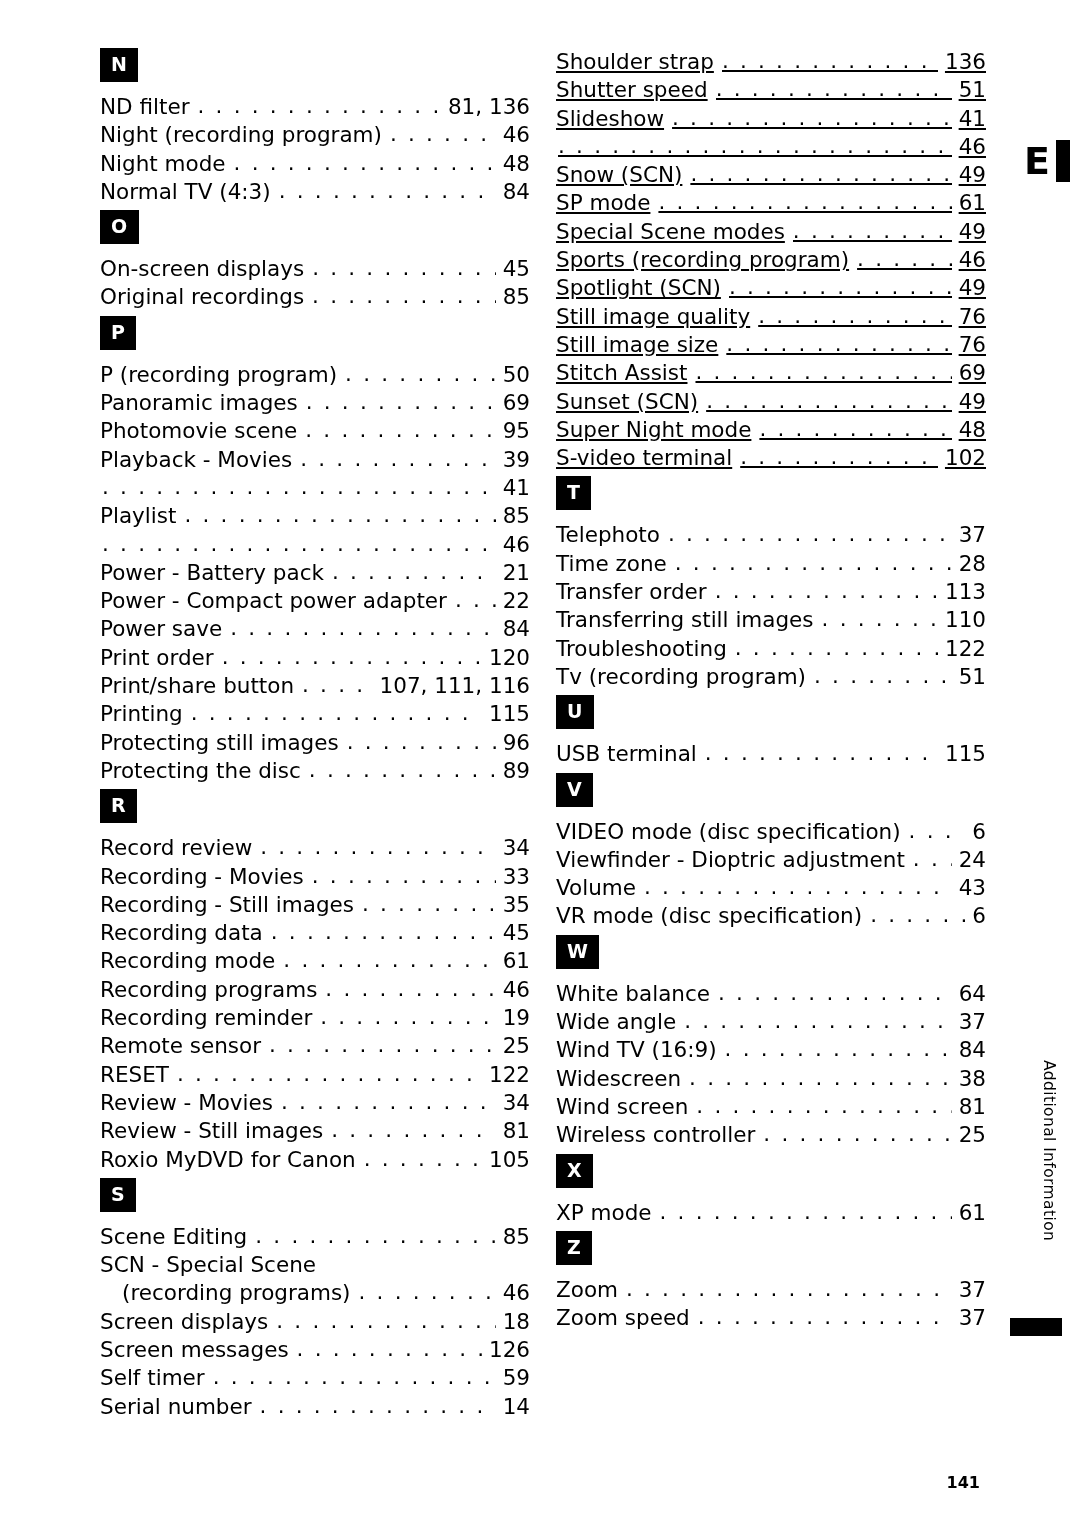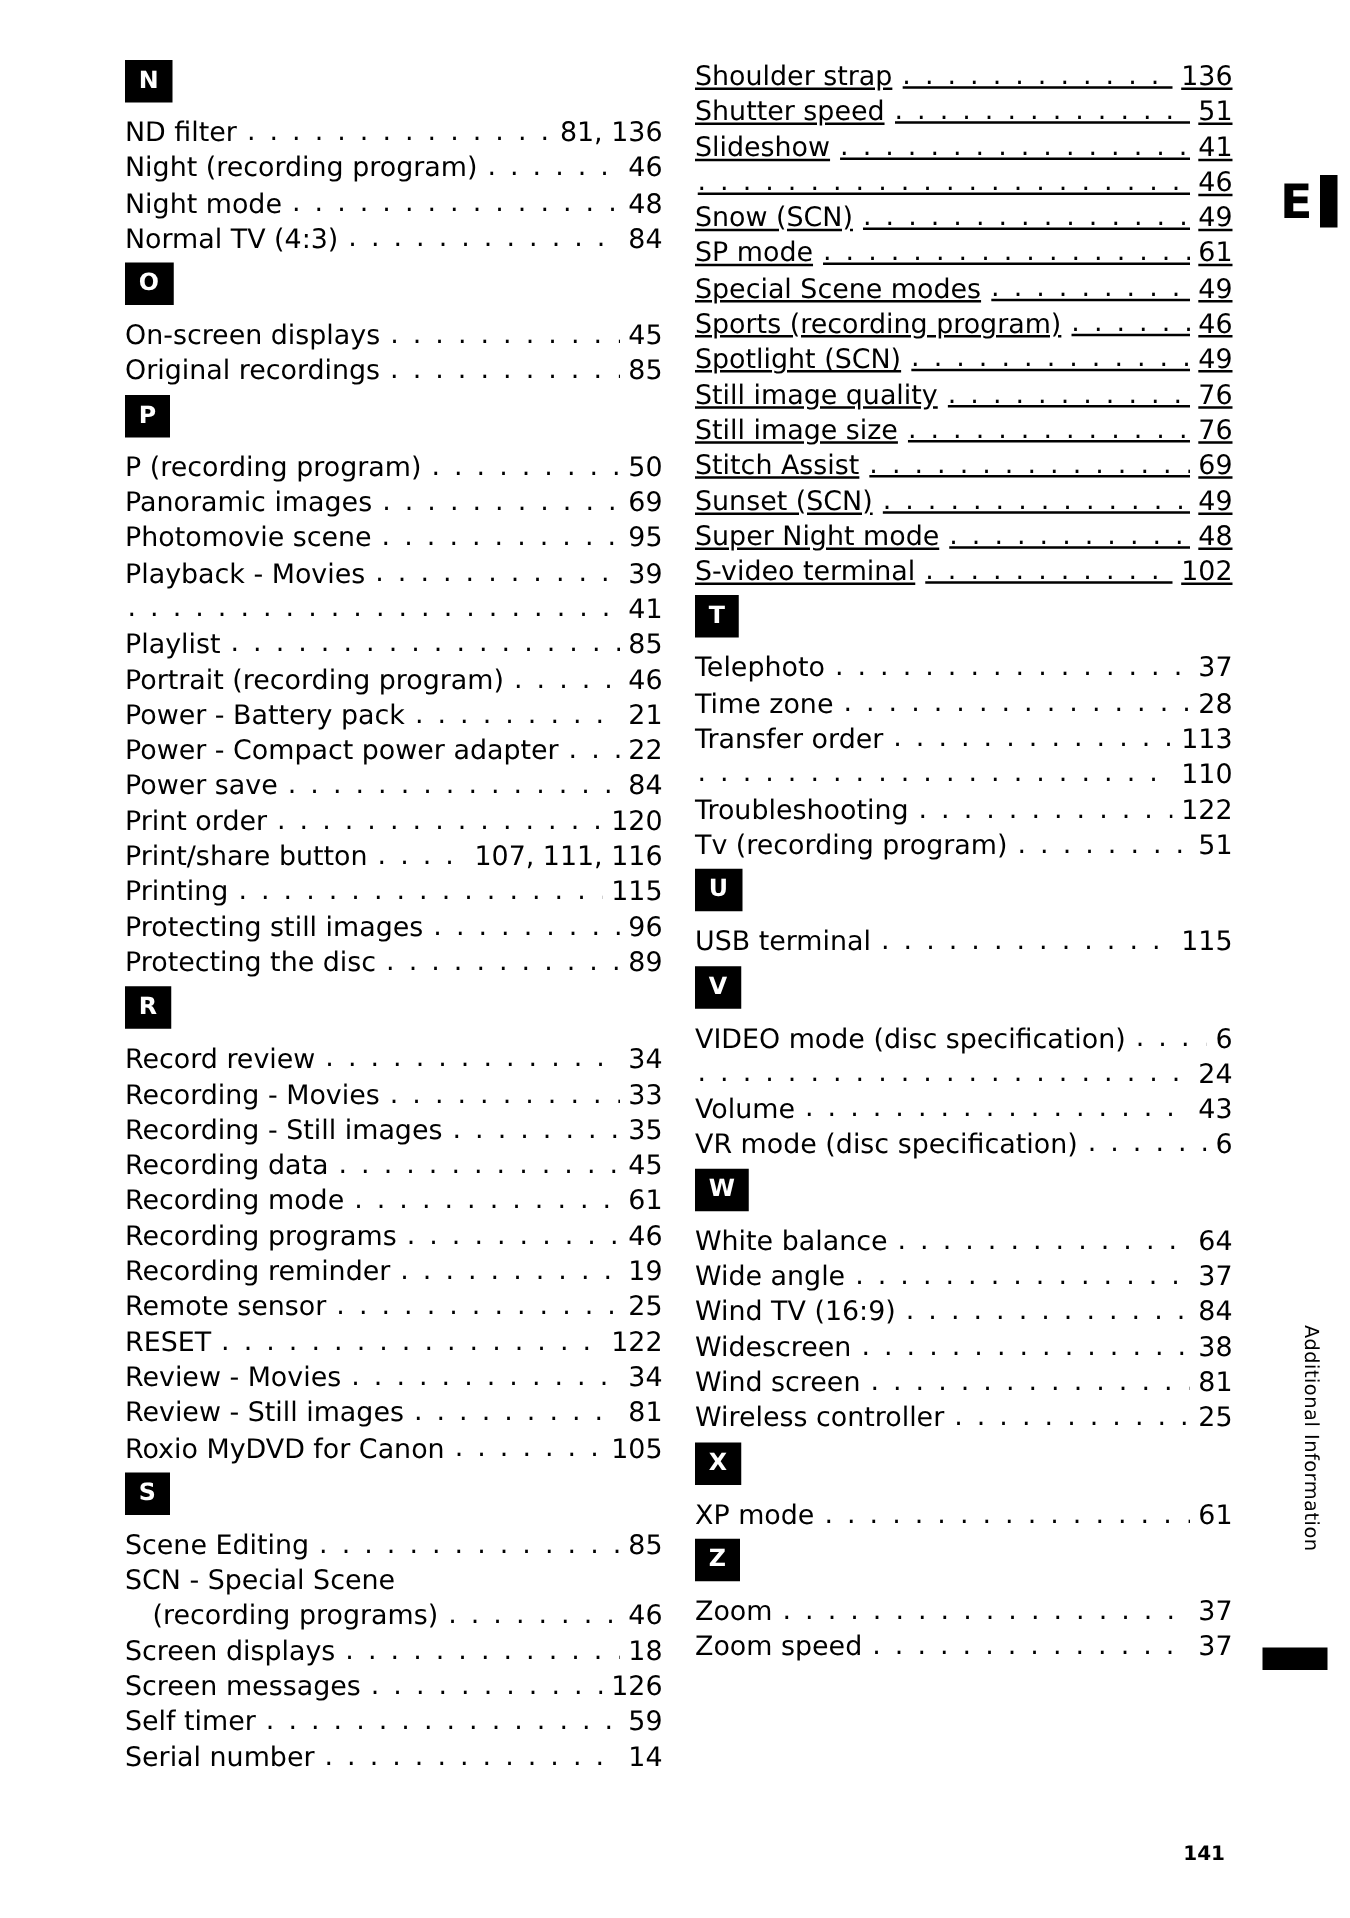--- a/index.html
+++ b/index.html
@@ -184,21 +184,20 @@
           <div class="entry">
             <span class="leader">. . . . . . . . . . . . . . . . . . . . . . . . . . . . . . . . . . . . . . . . . . . . . . . . . . . . . . . . . . . . </span>
             <span class="page-num">41</span>
           </div>
           <div class="entry">
             <span class="label">Playlist</span>
             <span class="leader">. . . . . . . . . . . . . . . . . . . . . . . . . . . . . . . . . . . . . . . . . . . . . . . . . . . . . . . . . . . . </span>
             <span class="page-num">85</span>
           </div>
           <div class="entry">
-            <span class="label">Portrait (recording program)</span>
             <span class="leader">. . . . . . . . . . . . . . . . . . . . . . . . . . . . . . . . . . . . . . . . . . . . . . . . . . . . . . . . . . . . </span>
             <span class="page-num">46</span>
           </div>
           <div class="entry">
             <span class="label">Power - Battery pack</span>
             <span class="leader">. . . . . . . . . . . . . . . . . . . . . . . . . . . . . . . . . . . . . . . . . . . . . . . . . . . . . . . . . . . . </span>
             <span class="page-num">21</span>
           </div>
           <div class="entry">
             <span class="label">Power - Compact power adapter</span>
@@ -425,20 +424,21 @@
             <span class="label">Time zone</span>
             <span class="leader">. . . . . . . . . . . . . . . . . . . . . . . . . . . . . . . . . . . . . . . . . . . . . . . . . . . . . . . . . . . . </span>
             <span class="page-num">28</span>
           </div>
           <div class="entry">
             <span class="label">Transfer order</span>
             <span class="leader">. . . . . . . . . . . . . . . . . . . . . . . . . . . . . . . . . . . . . . . . . . . . . . . . . . . . . . . . . . . . </span>
             <span class="page-num">113</span>
           </div>
           <div class="entry">
+            <span class="label">Transferring still images</span>
             <span class="leader">. . . . . . . . . . . . . . . . . . . . . . . . . . . . . . . . . . . . . . . . . . . . . . . . . . . . . . . . . . . . </span>
             <span class="page-num">110</span>
           </div>
           <div class="entry">
             <span class="label">Troubleshooting</span>
             <span class="leader">. . . . . . . . . . . . . . . . . . . . . . . . . . . . . . . . . . . . . . . . . . . . . . . . . . . . . . . . . . . . </span>
             <span class="page-num">122</span>
           </div>
           <div class="entry">
             <span class="label">Tv (recording program)</span>
@@ -453,20 +453,21 @@
             <span class="page-num">115</span>
           </div>
         </div></div>
       <div class="section"><div class="section-head">V</div><div class="entries">
           <div class="entry">
             <span class="label">VIDEO mode (disc specification)</span>
             <span class="leader">. . . . . . . . . . . . . . . . . . . . . . . . . . . . . . . . . . . . . . . . . . . . . . . . . . . . . . . . . . . . </span>
             <span class="page-num">6</span>
           </div>
           <div class="entry">
+            <span class="label">Viewfinder - Dioptric adjustment</span>
             <span class="leader">. . . . . . . . . . . . . . . . . . . . . . . . . . . . . . . . . . . . . . . . . . . . . . . . . . . . . . . . . . . . </span>
             <span class="page-num">24</span>
           </div>
           <div class="entry">
             <span class="label">Volume</span>
             <span class="leader">. . . . . . . . . . . . . . . . . . . . . . . . . . . . . . . . . . . . . . . . . . . . . . . . . . . . . . . . . . . . </span>
             <span class="page-num">43</span>
           </div>
           <div class="entry">
             <span class="label">VR mode (disc specification)</span>

